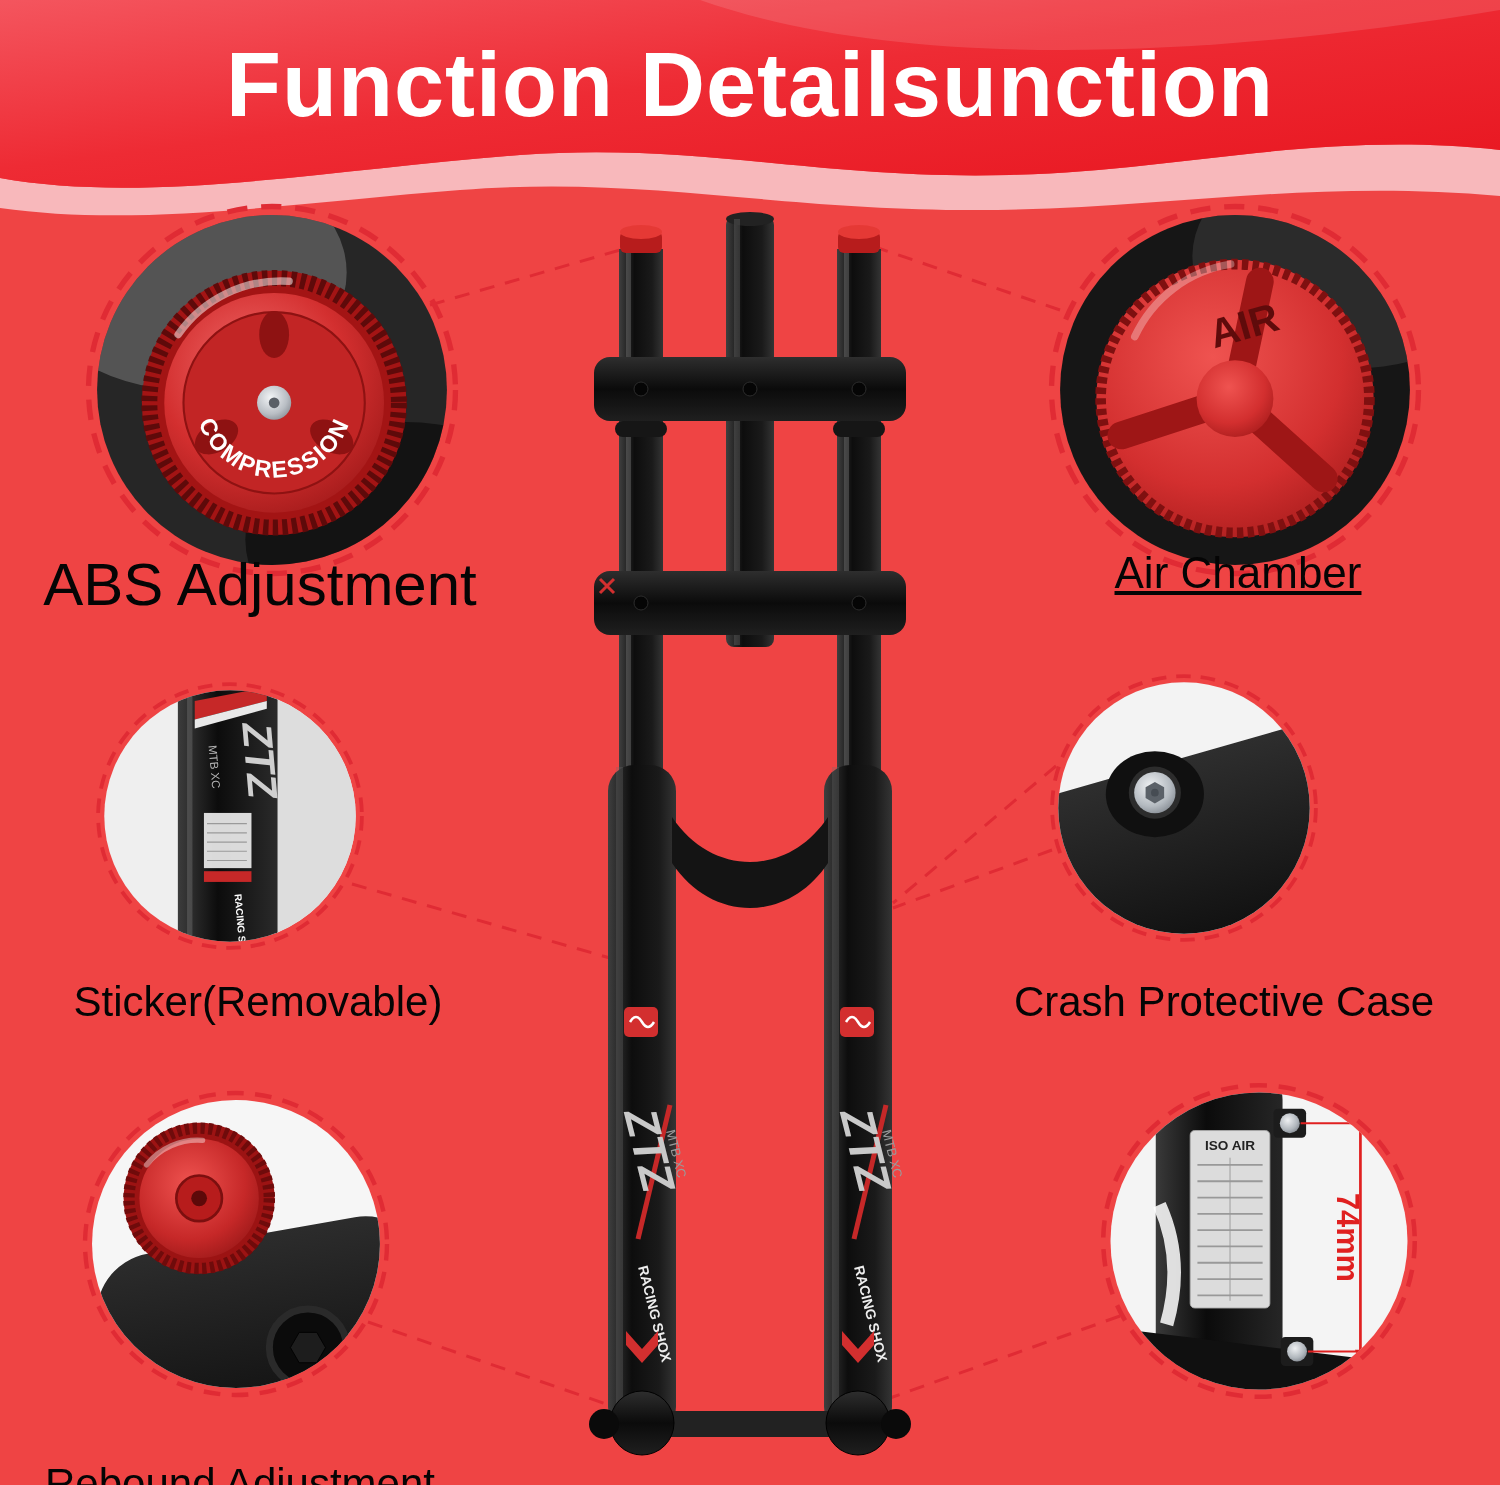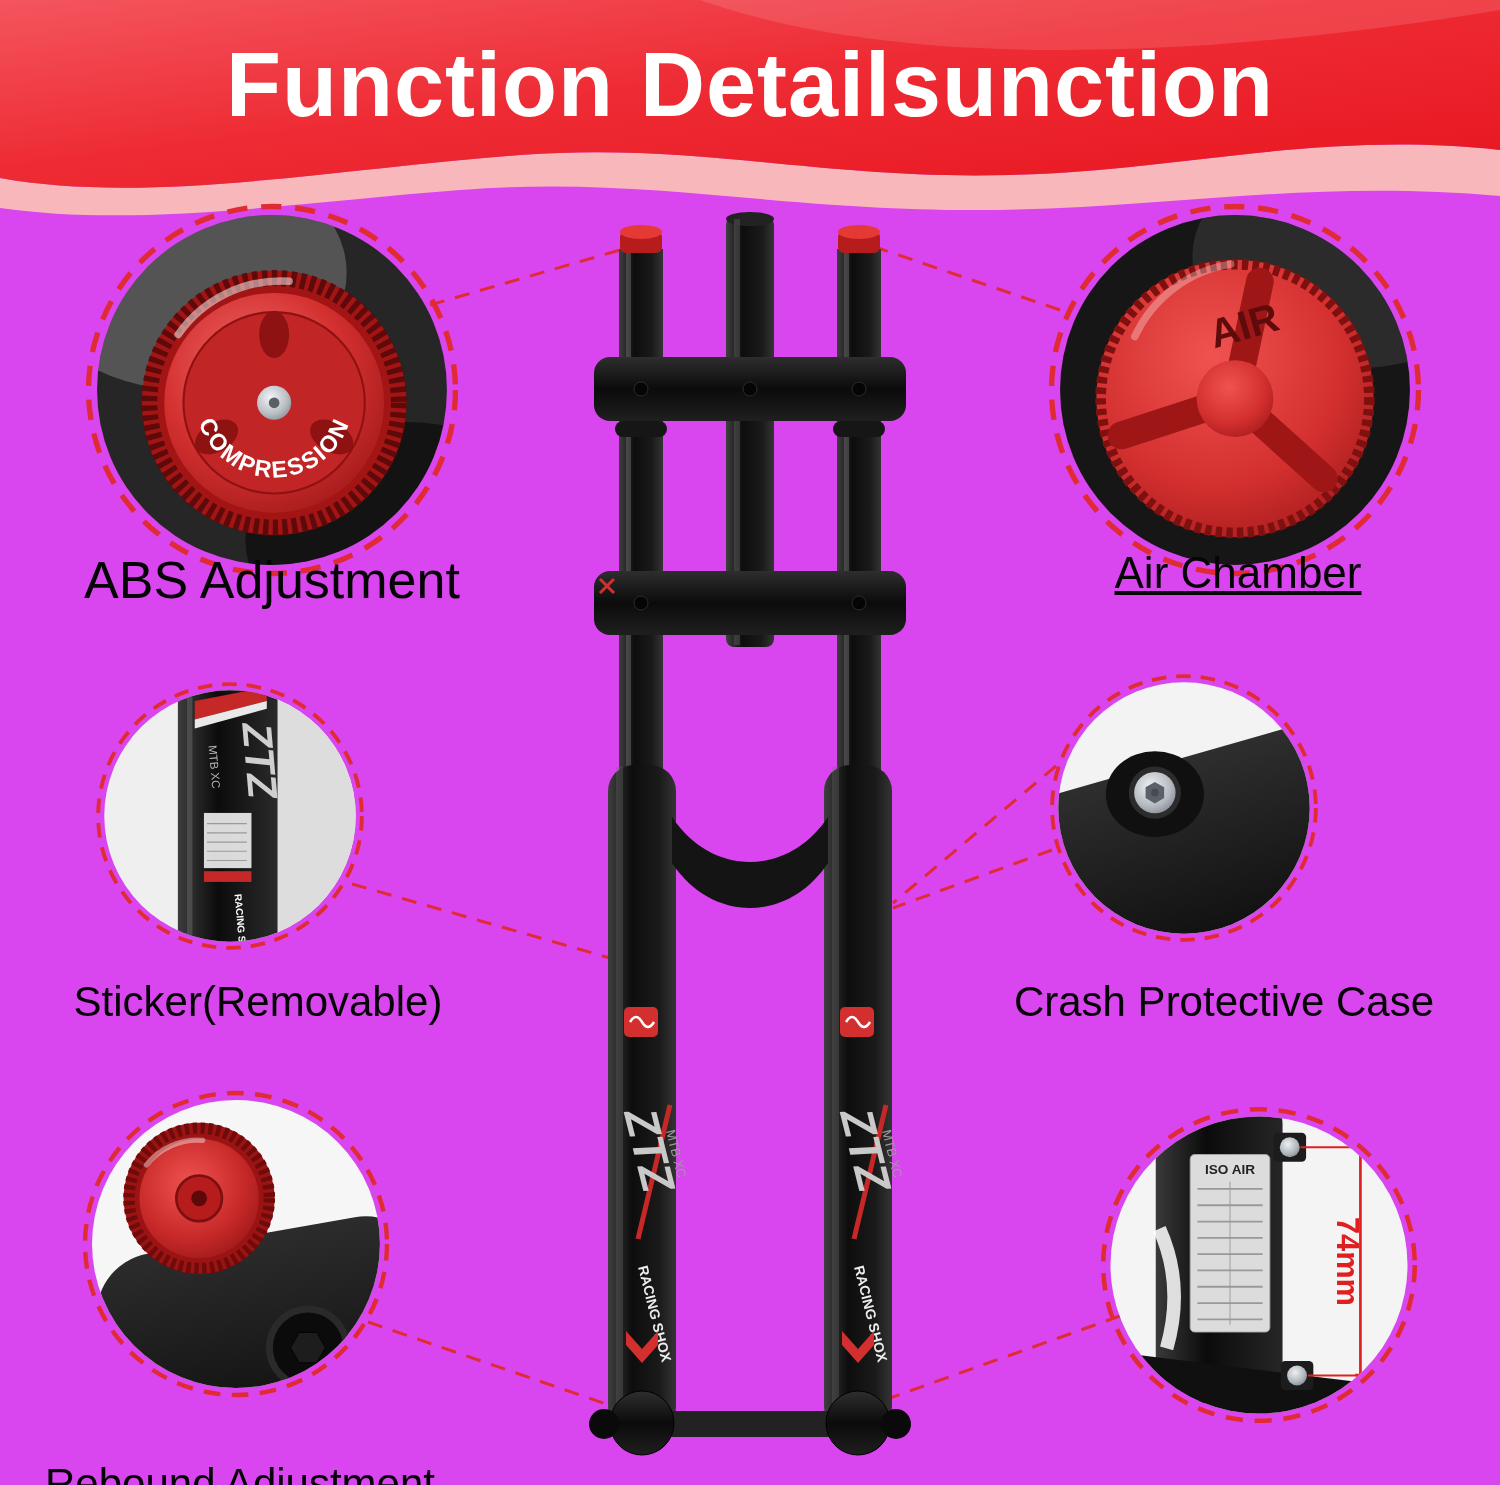--- a/index.html
+++ b/index.html
@@ -1,17 +1,17 @@
 <!DOCTYPE html>
 <html><head>
 <meta charset="utf-8">
 <style>
   * { margin:0; padding:0; box-sizing:border-box; }
   html,body { width:1500px; height:1485px; background:#fff; font-family:"Liberation Sans", sans-serif; }
-  .page { position:relative; width:1500px; height:1485px; background:#d946ef; overflow:hidden; }
+  .page { position:relative; width:1500px; height:1485px; background:#ef4444; overflow:hidden; }
   .banner-svg { position:absolute; top:0; left:0; }
   .page-title {
     position:absolute; top:34px; left:0; width:100%;
     text-align:center; font-size:90px; font-weight:700; color:#ffffff;
     letter-spacing:1px; white-space:nowrap;
   }
   .callout { position:absolute; }
   .callout svg { display:block; }
   .callout-label {
     position:absolute; transform:translateX(-50%);
@@ -178,21 +178,21 @@
           <path d="M92,128 A118,118 0 0 1 196,78" stroke="#ffffff" stroke-width="7" opacity="0.5" fill="none" stroke-linecap="round"></path>
           <path id="compArc" d="M112,212 A74,74 0 0 0 252,212" fill="none"></path>
           <text font-size="22" font-weight="bold" fill="#ffffff" letter-spacing="2">
             <textPath href="#compArc" startOffset="50%" text-anchor="middle">COMPRESSION</textPath>
           </text>
         </g>
       </g>
       <circle cx="180" cy="180" r="172" fill="none" stroke="#e02b34" stroke-width="5" stroke-dasharray="19 13"></circle>
     </svg>
   </div>
-  <div class="callout-label" style="left:272px; top:550px; font-size:52px;">ABS Adjustment</div>
+  <div class="callout-label" style="left:260px; top:550px; font-size:60px;">ABS Adjustment</div>
 
   <div class="callout" style="left:1043px; top:198px; width:384px; height:384px;">
     <svg width="384" height="384" viewBox="0 0 360 360">
       <defs>
         <radialGradient id="gCap2" cx="0.42" cy="0.35" r="0.85">
           <stop offset="0" stop-color="#ef5350"></stop>
             <stop offset="0.55" stop-color="#d32f2f"></stop>
             <stop offset="1" stop-color="#931313"></stop>
         </radialGradient>
         <clipPath id="clipC2">
@@ -324,21 +324,21 @@
           <circle cx="138" cy="128" r="26" fill="#b71c1c" stroke="#7c0f0f" stroke-width="3"></circle>
           <circle cx="138" cy="128" r="9" fill="#5d0909"></circle>
           <path d="M78,90 A74,74 0 0 1 142,62" stroke="#ffffff" stroke-width="6" opacity="0.4" fill="none" stroke-linecap="round"></path>
         </g>
       </g>
       <circle cx="180" cy="180" r="172" fill="none" stroke="#e02b34" stroke-width="5" stroke-dasharray="19 13"></circle>
     </svg>
   </div>
   <div class="callout-label" style="left:240px; top:1416px;margin-top:44px;">Rebound Adjustment</div>
 
-  <div class="callout" style="left:1096px; top:1102px; width:326px; height:326px;">
+  <div class="callout" style="left:1096px; top:1078px; width:326px; height:326px;">
     <svg width="326" height="326" viewBox="0 0 360 360">
       <defs>
         <linearGradient id="gTube6" x1="0" y1="0" x2="1" y2="0">
           <stop offset="0" stop-color="#3a3a3a"></stop>
             <stop offset="0.4" stop-color="#0b0b0b"></stop>
             <stop offset="1" stop-color="#262626"></stop>
         </linearGradient>
         <radialGradient id="gSteel6" cx="0.4" cy="0.35" r="0.8">
           <stop offset="0" stop-color="#eef0f2"></stop>
             <stop offset="0.6" stop-color="#b0b6bc"></stop>

